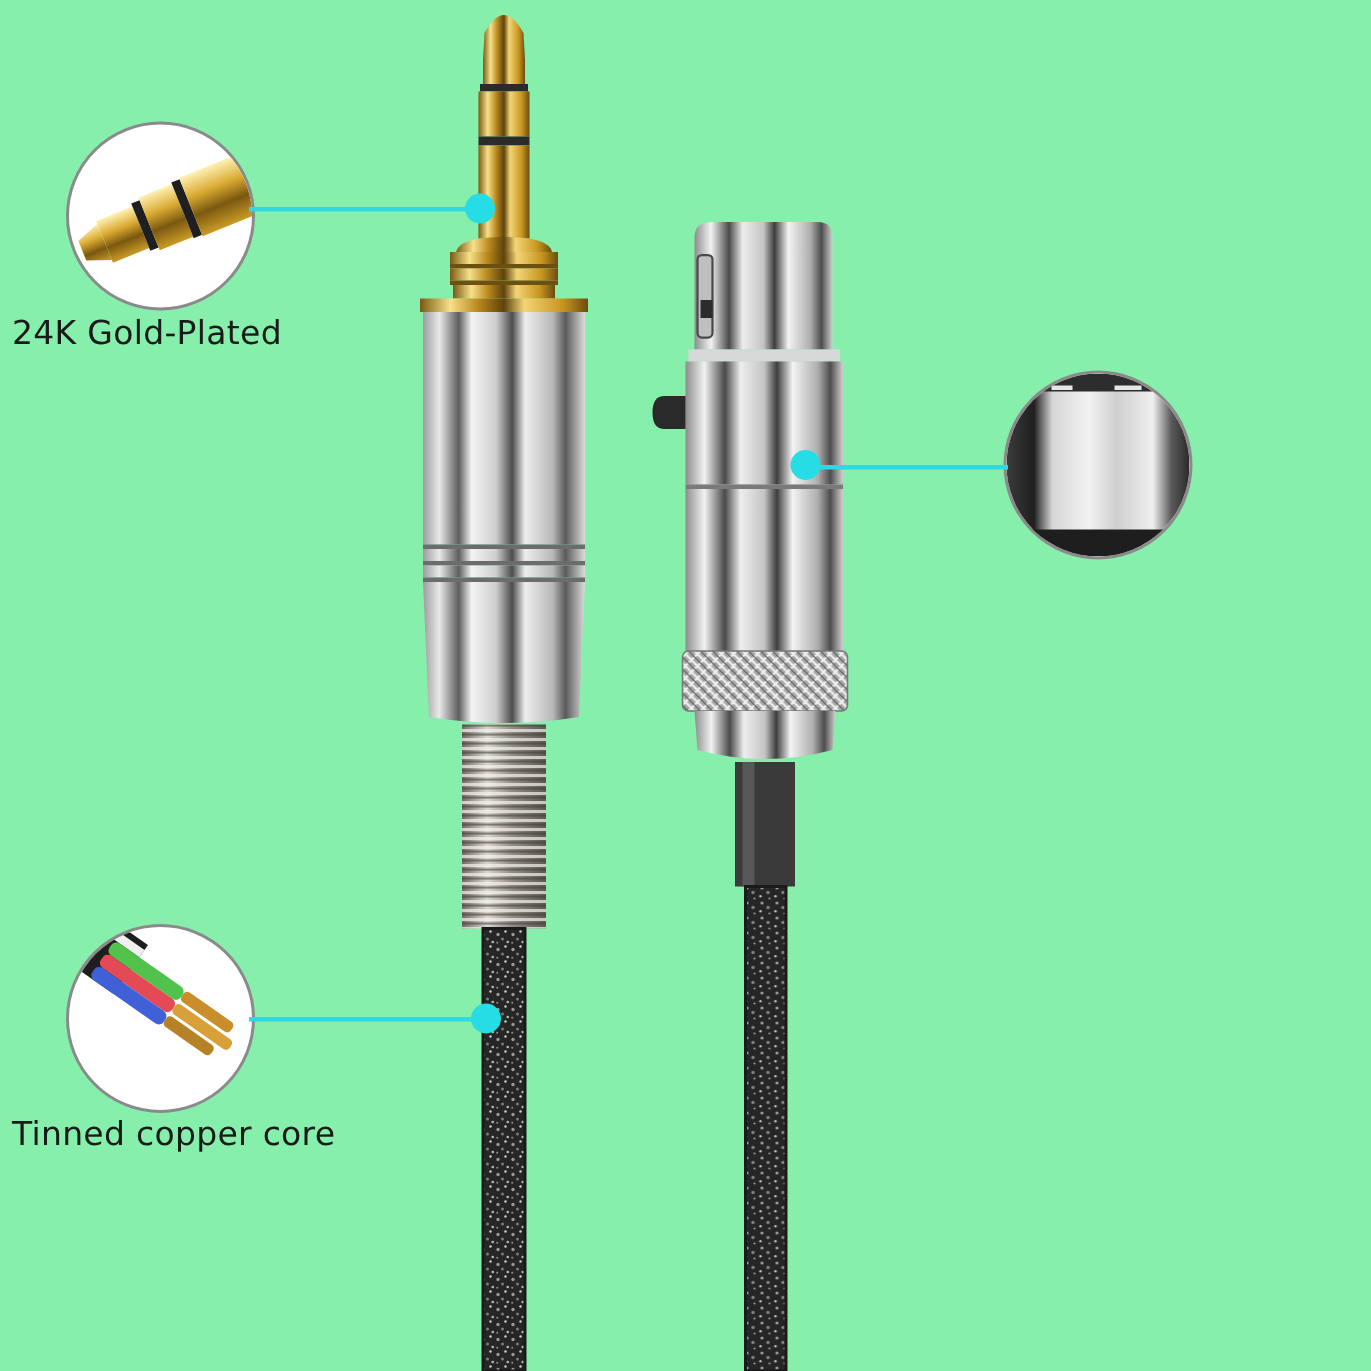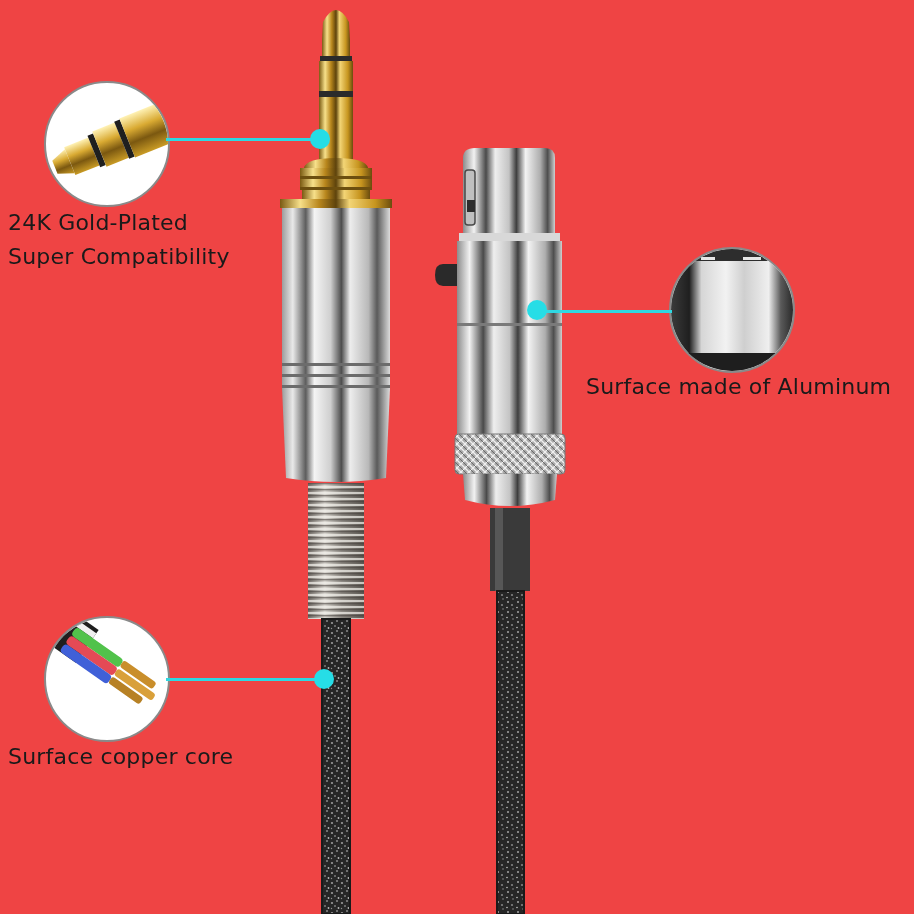--- a/index.html
+++ b/index.html
@@ -1,16 +1,16 @@
 <!DOCTYPE html>
 <html><head>
 <meta charset="utf-8">
 <style>
   html, body { margin: 0; padding: 0; background: #ffffff; }
-  .stage { position: relative; width: 914px; height: 914px; overflow: hidden; background: #ef4444; font-family: "DejaVu Sans", sans-serif; }
+  .stage { position: relative; width: 914px; height: 914px; overflow: hidden; background: #86efac; font-family: "DejaVu Sans", sans-serif; }
   .abs { position: absolute; }
   svg { display: block; }
   .label { position: absolute; color: #1a1a1a; font-size: 22px; line-height: 34px; letter-spacing: 0.2px; white-space: nowrap; }
   .callout-line { position: absolute; height: 3px; background: #2fd8e2; }
   .callout-dot { position: absolute; width: 20px; height: 20px; border-radius: 50%; background: #26dde6; }
   .inset { position: absolute; border-radius: 50%; border: 2px solid #8a8a8a; overflow: hidden; background: #fff; }
 </style>
 </head>
 <body>
 
@@ -159,21 +159,20 @@
         <rect x="52" y="44" width="24" height="38" fill="url(#goldInset)"></rect>
         <rect x="76" y="43" width="6" height="40" fill="#1f1f1f"></rect>
         <rect x="82" y="42" width="42" height="42" fill="url(#goldInset)"></rect>
       </g>
     </svg>
   </div>
   <div class="callout-line" style="left:166px;top:138px;width:156px;"></div>
   <div class="callout-dot" style="left:310px;top:129px;"></div>
   <div class="label" style="left:8px;top:206px;">
     <div>24K Gold-Plated</div>
-    <div>Super Compatibility</div>
   </div>
 
   <div class="inset" style="left:669px;top:247px;width:122px;height:122px;">
     <svg width="122" height="122" viewBox="0 0 122 122">
       <defs>
         <linearGradient id="alu" x1="0" x2="1">
           <stop offset="0" stop-color="#3b3b3b"></stop>
           <stop offset="0.15" stop-color="#1f1f1f"></stop>
           <stop offset="0.25" stop-color="#d6d6d6"></stop>
           <stop offset="0.45" stop-color="#f2f2f2"></stop>
@@ -186,36 +185,35 @@
       <rect width="122" height="122" fill="url(#alu)"></rect>
       <rect x="0" y="0" width="122" height="12" fill="#2d2d2d"></rect>
       <rect x="30" y="8" width="14" height="3" fill="#e6e6e6"></rect>
       <rect x="72" y="8" width="18" height="3" fill="#e6e6e6"></rect>
       <rect x="0" y="104" width="122" height="18" fill="#1e1e1e"></rect>
     </svg>
   </div>
   <div class="callout-line" style="left:540px;top:310px;width:132px;"></div>
   <div class="callout-dot" style="left:527px;top:300px;"></div>
   <div class="label" style="left:586px;top:370px;">
-    <div>Surface made of Aluminum</div>
   </div>
 
   <div class="inset" style="left:44px;top:616px;width:122px;height:122px;">
     <svg width="122" height="122" viewBox="0 0 122 122">
       <g transform="rotate(35 40 30)">
         <rect x="-20" y="8" width="60" height="40" fill="#1e1e1e"></rect>
         <rect x="-10" y="12" width="50" height="6" fill="#f0f0f0"></rect>
         <rect x="20" y="18" width="58" height="10" rx="4" fill="#51c24b"></rect>
         <rect x="20" y="28" width="58" height="10" rx="4" fill="#e44a56"></rect>
         <rect x="20" y="38" width="58" height="10" rx="4" fill="#4060d8"></rect>
         <rect x="78" y="18" width="40" height="8" rx="3" fill="#c98e2b"></rect>
         <rect x="78" y="28" width="46" height="8" rx="3" fill="#d9a03a"></rect>
         <rect x="78" y="38" width="38" height="8" rx="3" fill="#b78125"></rect>
       </g>
     </svg>
   </div>
   <div class="callout-line" style="left:166px;top:678px;width:160px;"></div>
   <div class="callout-dot" style="left:314px;top:669px;"></div>
   <div class="label" style="left:8px;top:740px;">
-    <div>Surface copper core</div>
+    <div>Tinned copper core</div>
   </div>
 
 </div>
 
 </body></html>

